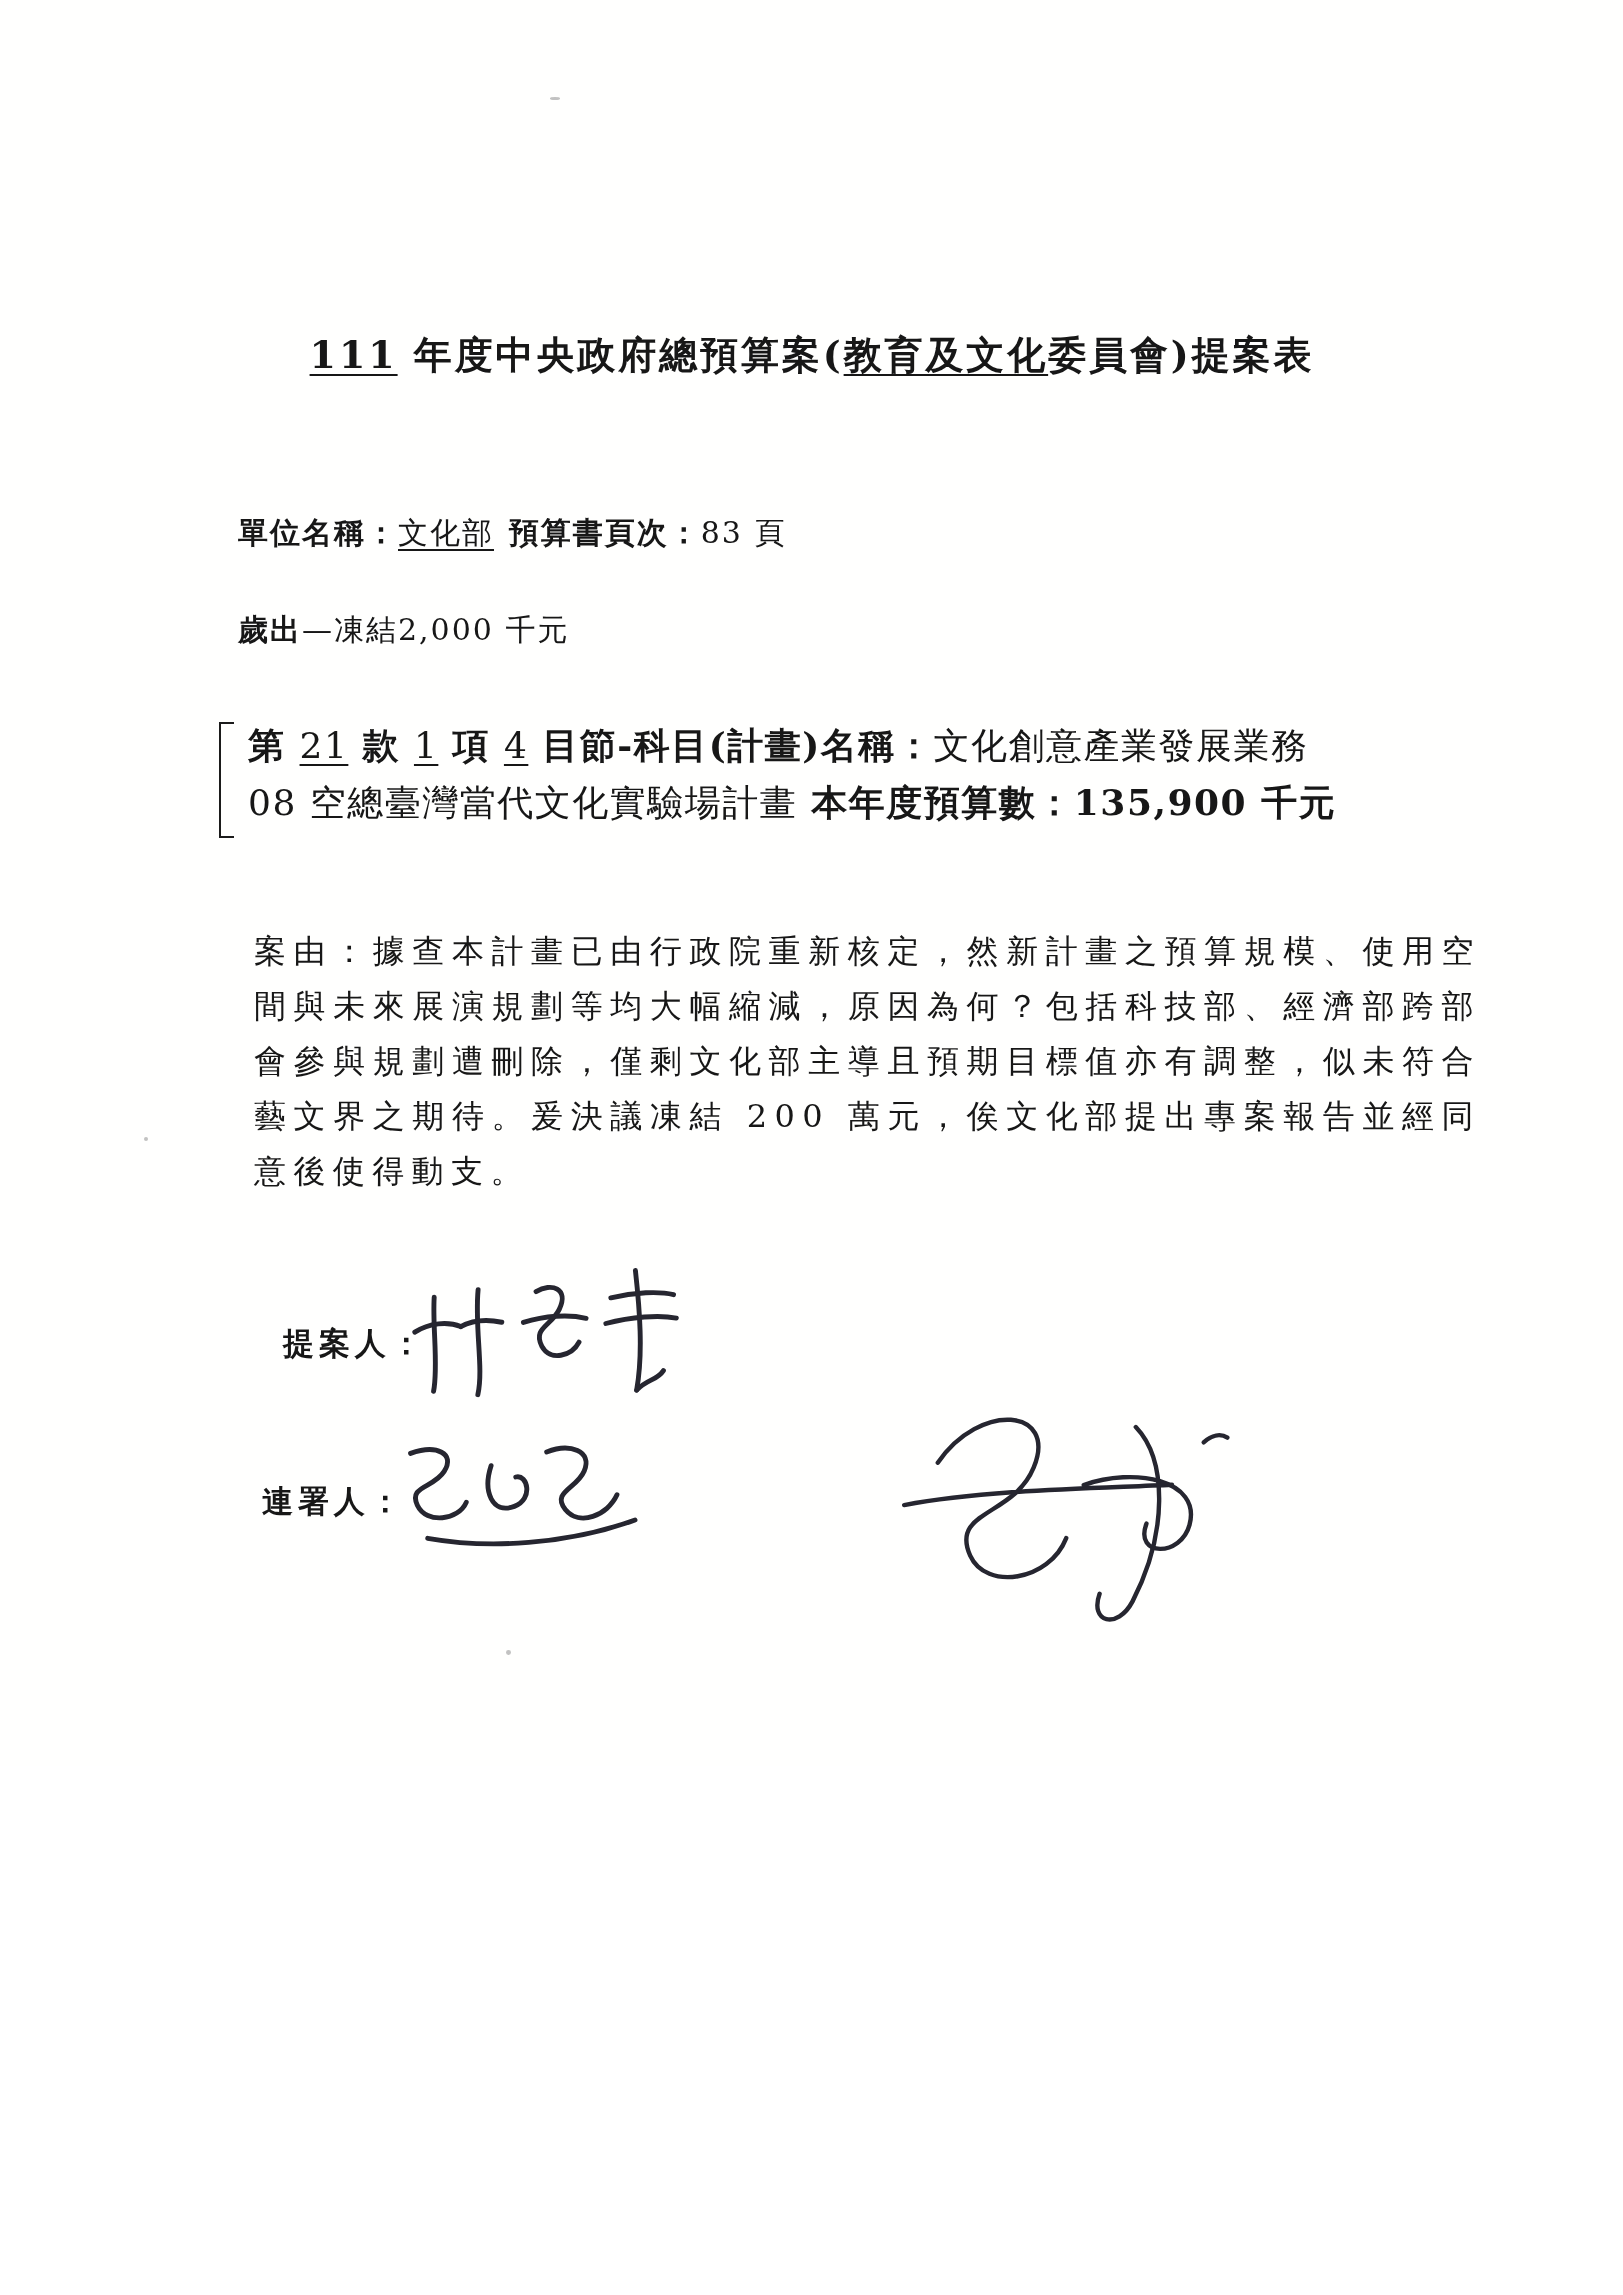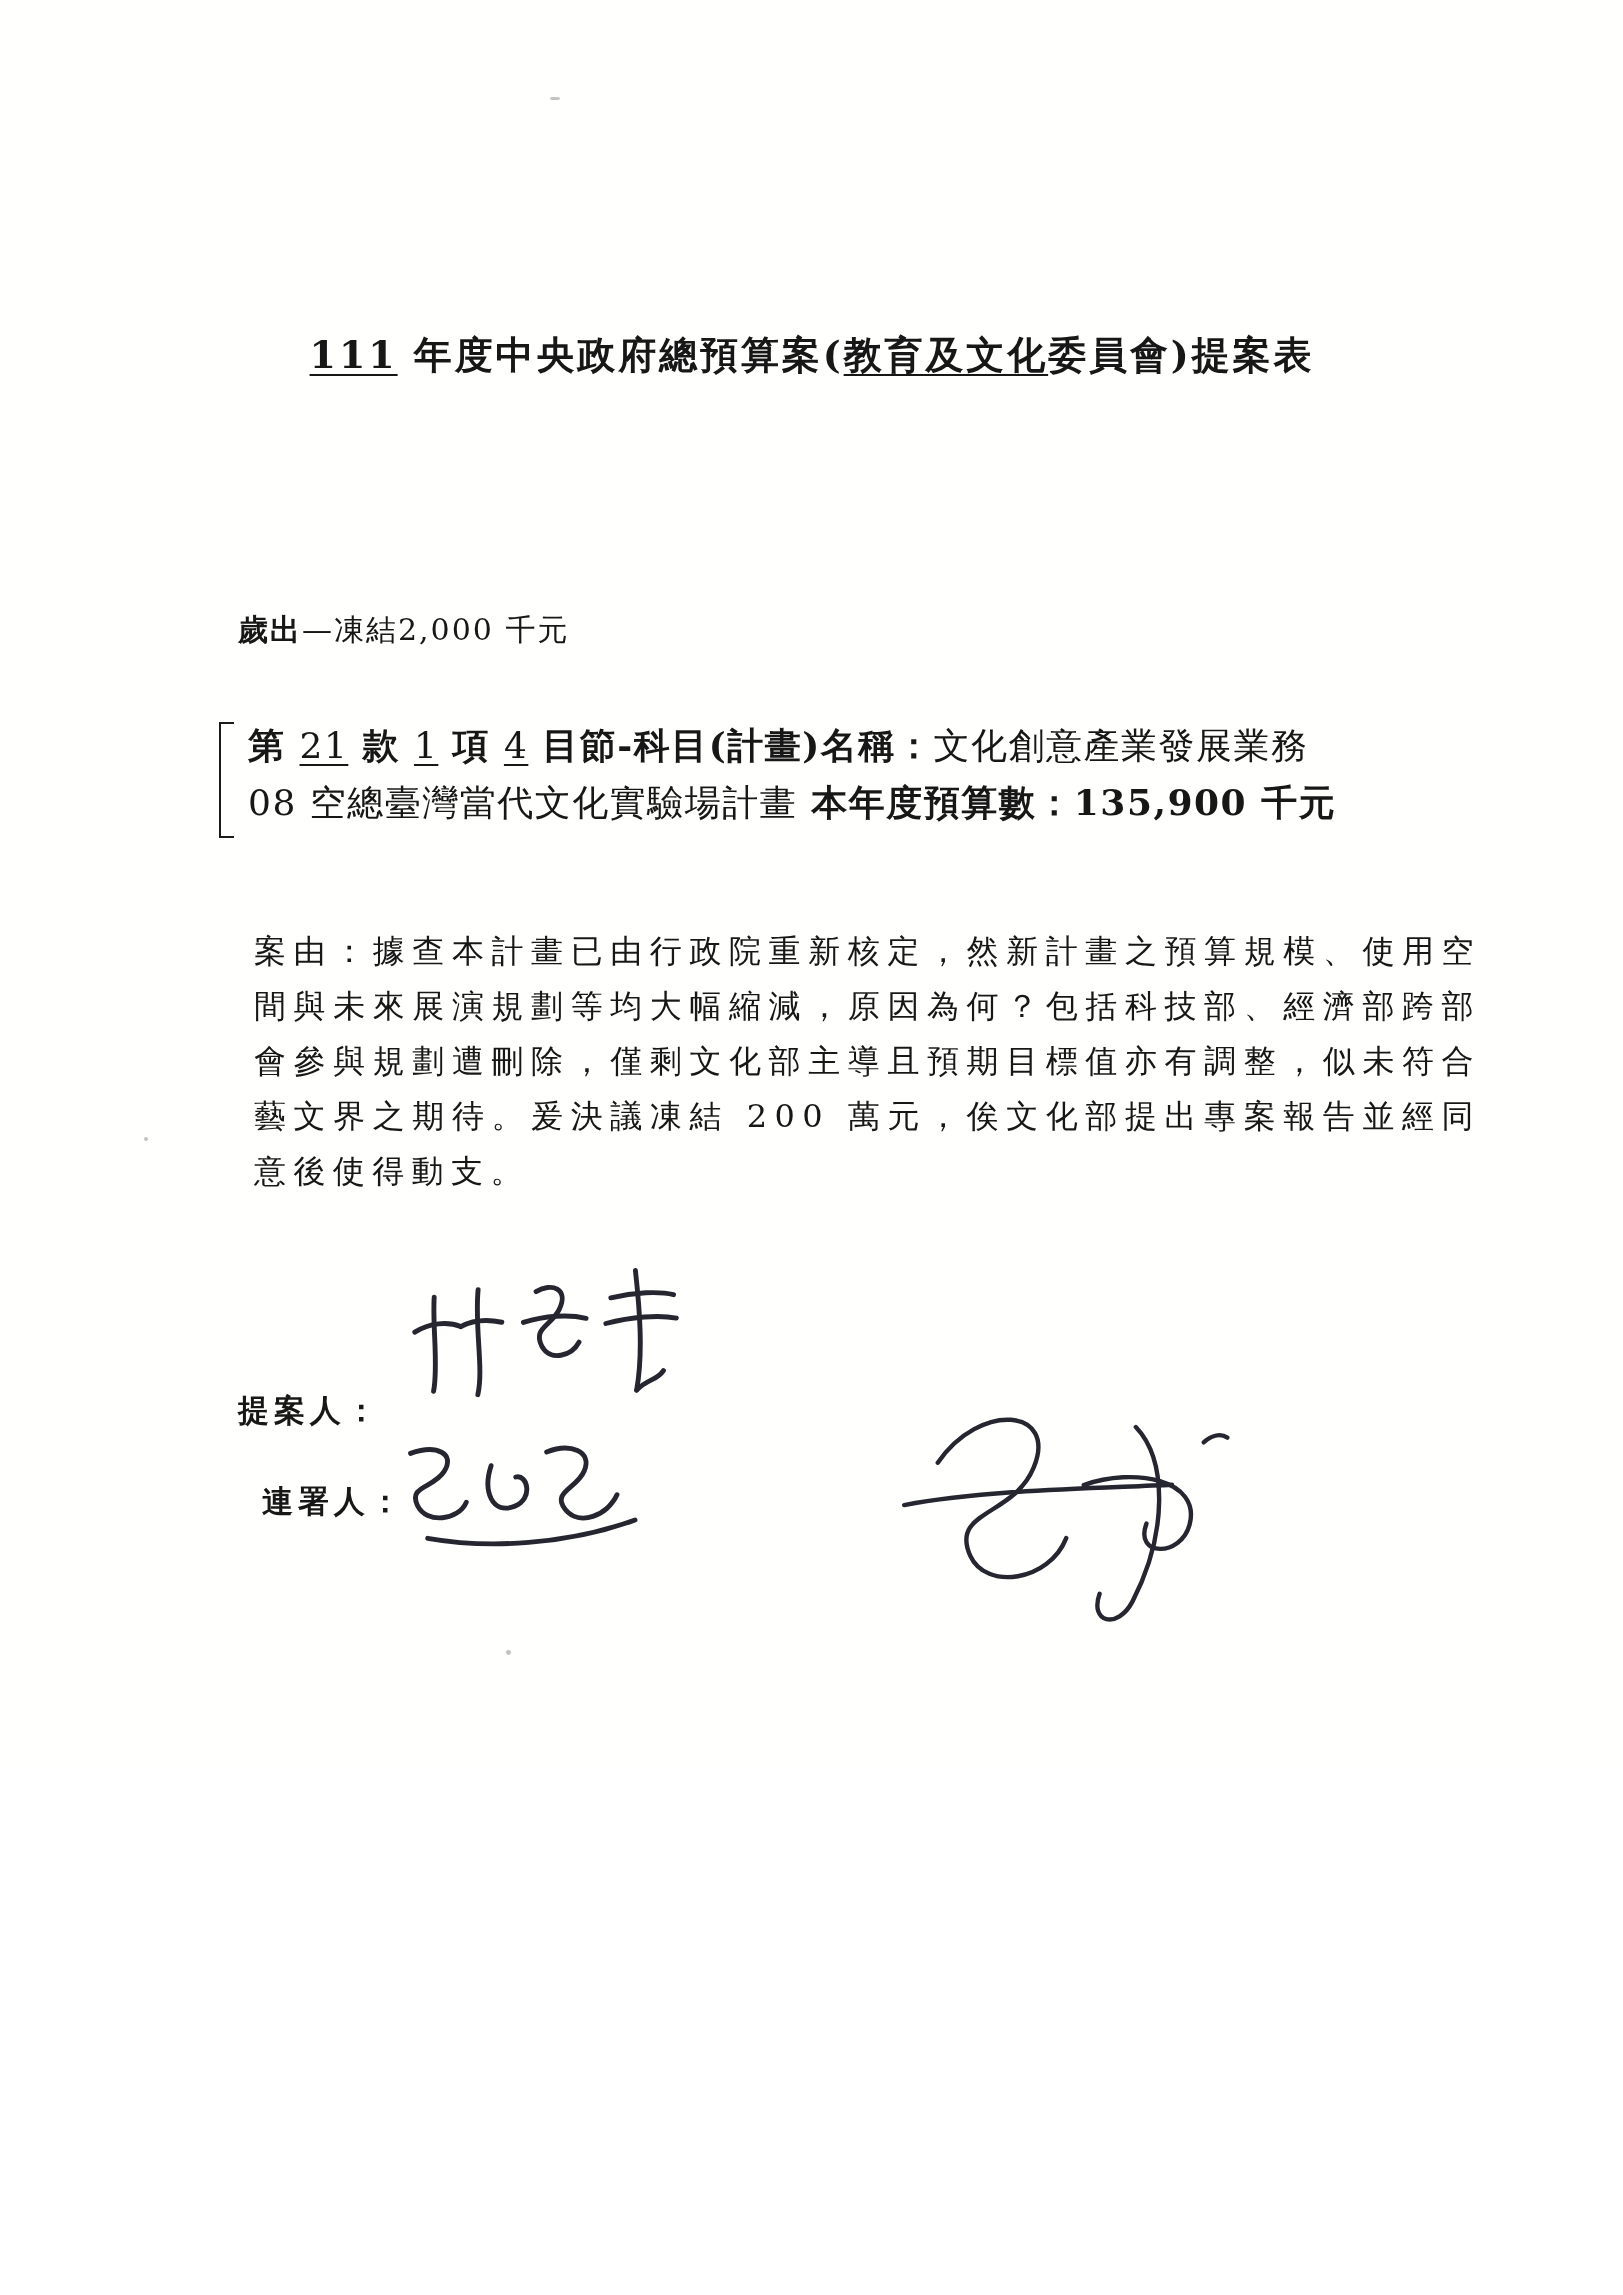--- a/index.html
+++ b/index.html
@@ -70,21 +70,21 @@
     text-align: justify;
   }
   .sig-label {
     position: absolute;
     left: 238px;
     font-size: 31px;
     font-weight: 700;
     letter-spacing: 4.9px;
     white-space: nowrap;
   }
-  .proposer-label { top: 1390px; }
+  .proposer-label { top: 1323px; margin-left: 45px; }
   .cosigner-label { top: 1481px; margin-left: 24px; }
   .sig { position: absolute; }
   .sig path, .hand path {
     fill: none;
     stroke: #262630;
     stroke-linecap: round;
     stroke-linejoin: round;
   }
   .hand { position: absolute; }
   .sig-a { left: 406px;  top: 1259px; transform: rotate(-2deg); }
@@ -111,20 +111,23 @@
   .speck-2 { left: 144px;  top: 1137px; width: 4.4px;  height: 4.4px; }
   .speck-3 { left: 506px; top: 1650px; width: 4.9px; height: 4.9px; }
 </style>
 </head>
 <body>
 
 <div class="page">
 
   <h1 class="title"><span class="u">111</span><span> 年度中央政府總預算案(</span><span class="u">教育及文化</span><span>委員會)提案表</span></h1>
 
+  <div class="line unit-line">
+    <span class="b">單位名稱：</span><span class="u">文化部</span><span class="b gap">預算書頁次：</span><span>83 頁</span>
+  </div>
 
   <div class="line exp-line">
     <span class="b">歲出</span><span>—凍結2,000 千元</span>
   </div>
 
   <div class="item-block">
     <div class="bracket"></div>
     <div class="item-lines">
       <div><span class="b">第 </span><span class="u">21</span><span class="b"> 款 </span><span class="u">1</span><span class="b"> 項 </span><span class="u">4</span><span class="b"> 目節-科目(計畫)名稱：</span><span>文化創意產業發展業務</span></div>
       <div><span>08 空總臺灣當代文化實驗場計畫</span><span class="b"> 本年度預算數：</span><span class="b">135,900 千元</span></div>

